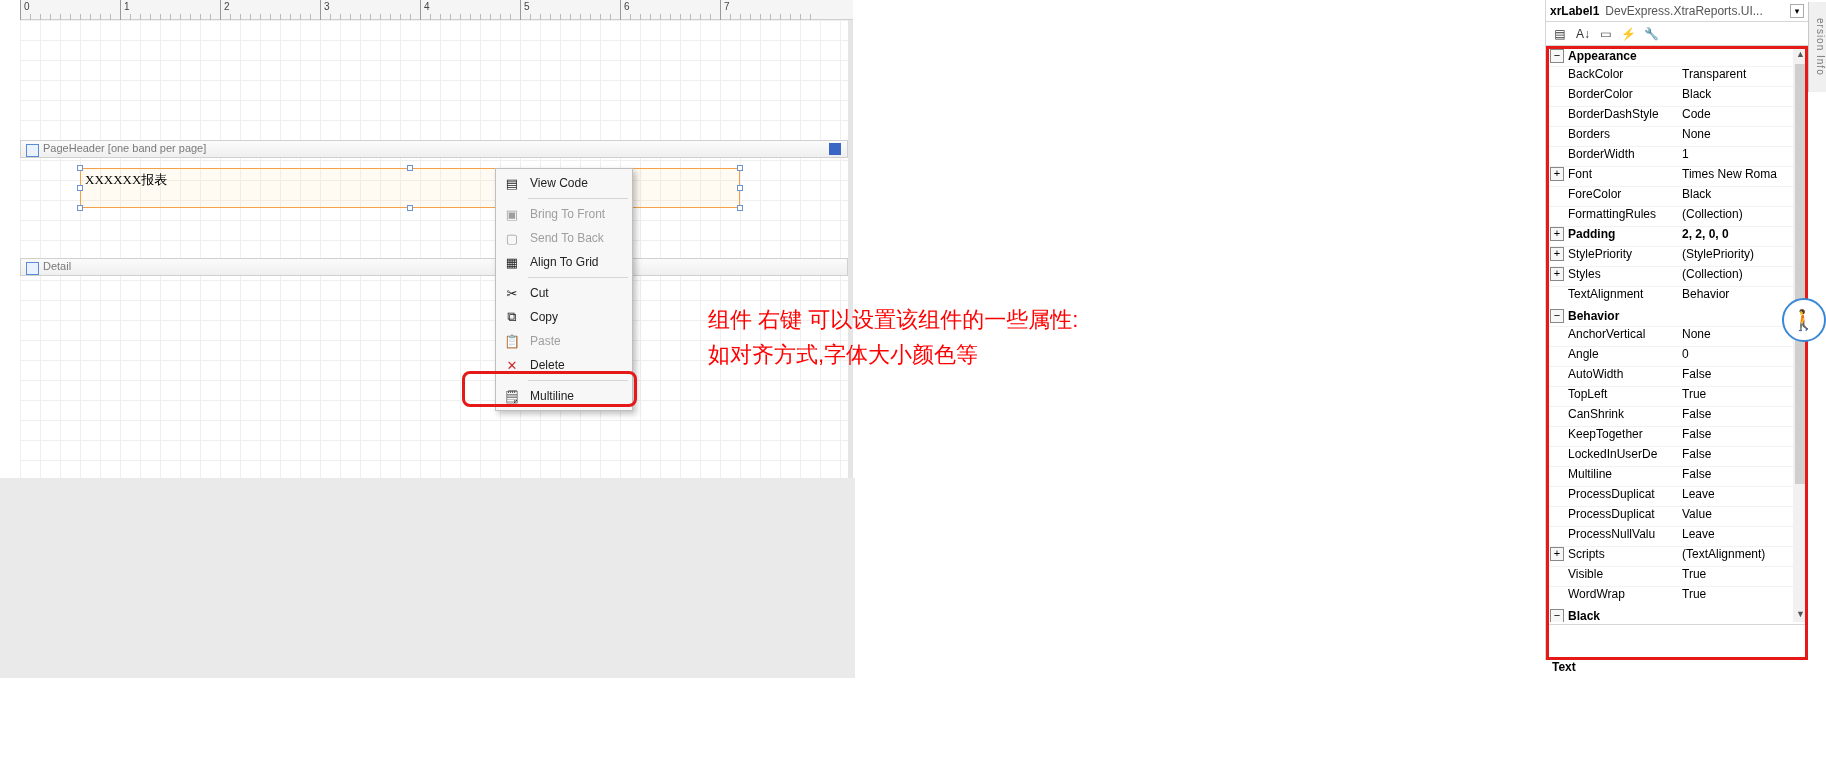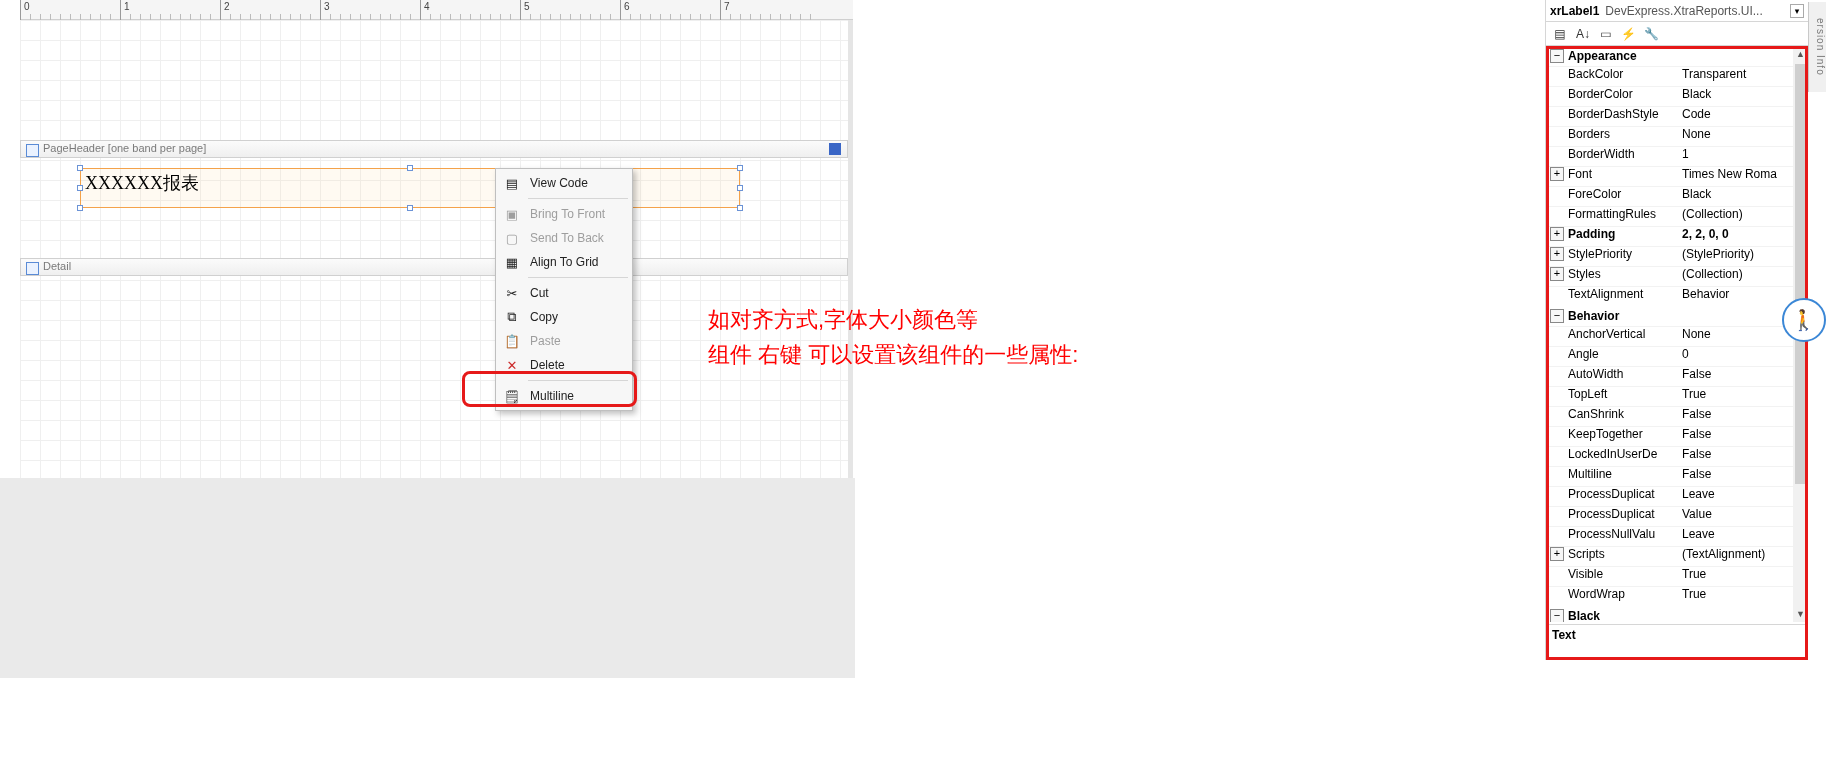--- a/index.html
+++ b/index.html
@@ -81,21 +81,21 @@
 .band-body.detail { height: 200px; }
 
 
 .xrlabel {
   position: absolute;
   left: 60px; top: 10px;
   width: 660px; height: 40px;
   border: 1px solid #f4a24a;
   background: rgba(255,220,170,0.15);
   font-family: "SimSun", "Times New Roman", serif;
-  font-size: 18px;
+  font-size: 13px;
   padding: 2px 4px;
 }
 .handle {
   position: absolute;
   width: 6px; height: 6px;
   background: #fff;
   border: 1px solid #6b93d6;
 }
 .h-tl { left:-4px; top:-4px; } .h-tm { left:50%; margin-left:-3px; top:-4px; }
 .h-tr { right:-4px; top:-4px; } .h-ml { left:-4px; top:50%; margin-top:-3px; }
@@ -278,21 +278,21 @@
 }
 
 
 .desc-area {
   position: absolute;
   left: 0; bottom: 0; right: 0;
   height: 36px;
   border-top: 1px solid #d6d6d6;
   padding: 3px 6px;
 }
-.desc-area .dl { font-weight: bold; }
+.desc-area .dl { font-weight: bold; margin-top: 32px; }
 
 
 .side-tab {
   position: absolute;
   right: 0; top: 2px;
   width: 18px; height: 90px;
   background: #f0f0f0;
   border-left: 1px solid #c9c9c9;
   writing-mode: vertical-rl;
   text-align: center;
@@ -483,22 +483,22 @@
   <div class="ctx-sep"></div>
   <div class="ctx-item">
     <span class="ctx-icon">🗒</span>
     <span class="ctx-label"><span>Multiline</span></span>
   </div>
 </div>
 
 <div class="ctx-highlight"></div>
 
 <div class="anno">
+  <div>组件 右键 可以设置该组件的一些属性:</div>
   <div>如对齐方式,字体大小颜色等</div>
-  <div>组件 右键 可以设置该组件的一些属性:</div>
 </div>
 
 <div class="prop-panel">
   <div class="prop-header">
     <span class="name">xrLabel1</span>
     <span class="type">DevExpress.XtraReports.UI...</span>
     <span class="dd">▾</span>
   </div>
   <div class="prop-toolbar">
     <span class="tbtn">▤</span>

